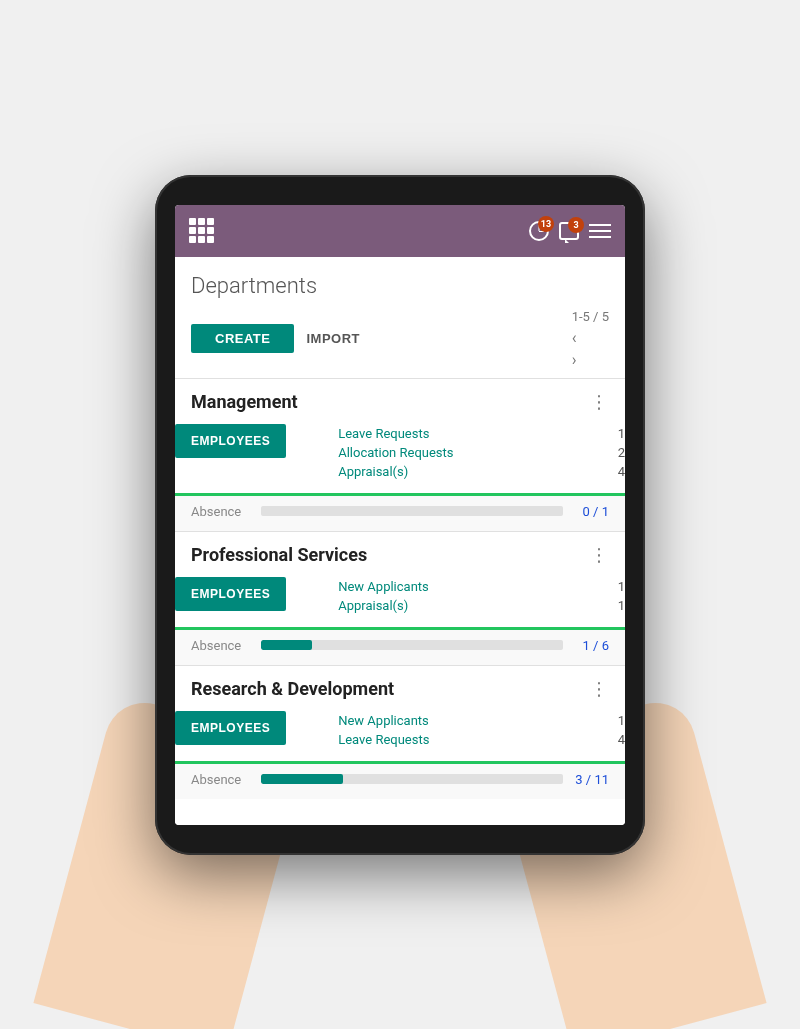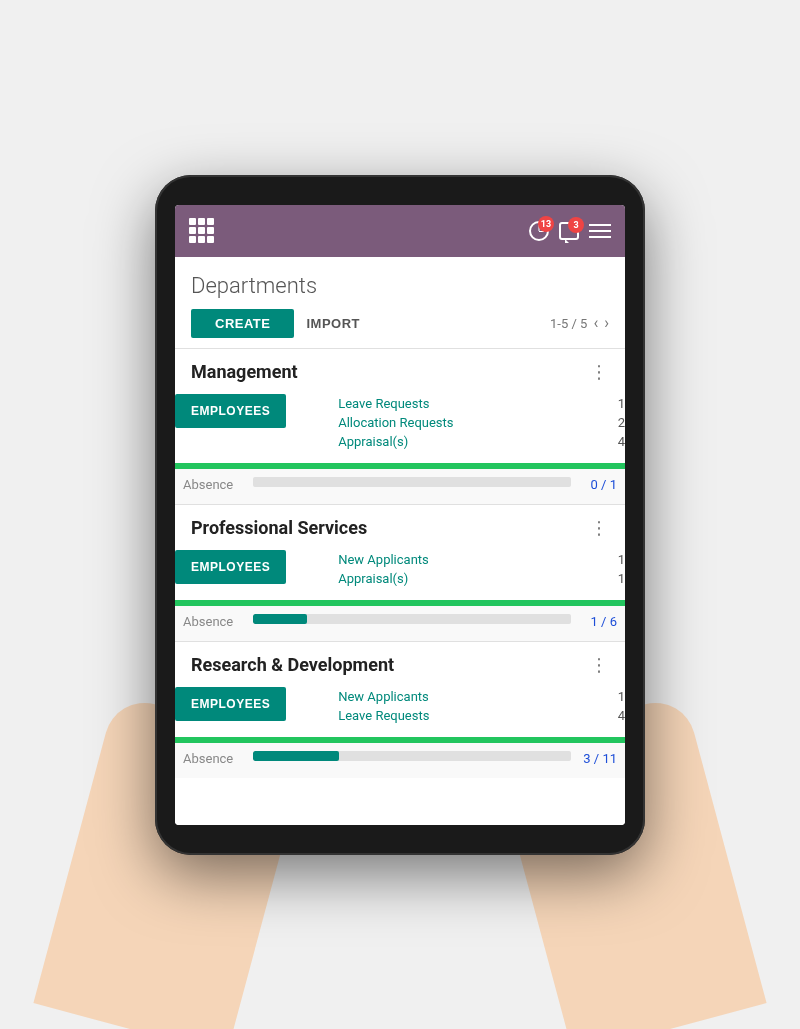--- a/index.html
+++ b/index.html
@@ -80,21 +80,21 @@
       position: relative;
       display: flex;
       align-items: center;
       justify-content: center;
     }
 
     .badge {
       position: absolute;
       top: -5px;
       right: -5px;
-      background: #ef4444;
+      background: #c2410c;
       color: white;
       border-radius: 50%;
       width: 16px;
       height: 16px;
       font-size: 9px;
       display: flex;
       align-items: center;
       justify-content: center;
       font-weight: bold;
     }
@@ -156,24 +156,25 @@
       border: none;
       font-size: 13px;
       font-weight: 600;
       letter-spacing: 0.5px;
       cursor: pointer;
     }
 
     .pagination {
       margin-left: auto;
       display: flex;
-      align-items: flex-end;
+      align-items: flex-start;
       gap: 6px;
       color: #777;
       font-size: 13px;
+      flex-direction: column;
     }
 
     .pag-arrow {
       cursor: pointer;
       color: #777;
       font-size: 16px;
       line-height: 1;
     }
 
     
@@ -241,24 +242,25 @@
     }
 
     .stat-value {
       font-size: 13px;
       color: #555;
       margin-left: 12px;
     }
 
     .absence-row {
       display: flex;
-      padding: 8px 8px 12px;
+      align-items: center;
+      padding: 8px 16px 12px;
       gap: 10px;
       background: #f9f9f9;
-      border-top: 6px solid #22c55e;
+      border-top: 3px solid #22c55e;
     }
 
     .absence-label {
       font-size: 13px;
       color: #888;
       width: 60px;
       flex-shrink: 0;
     }
 
     .absence-bar-bg {

